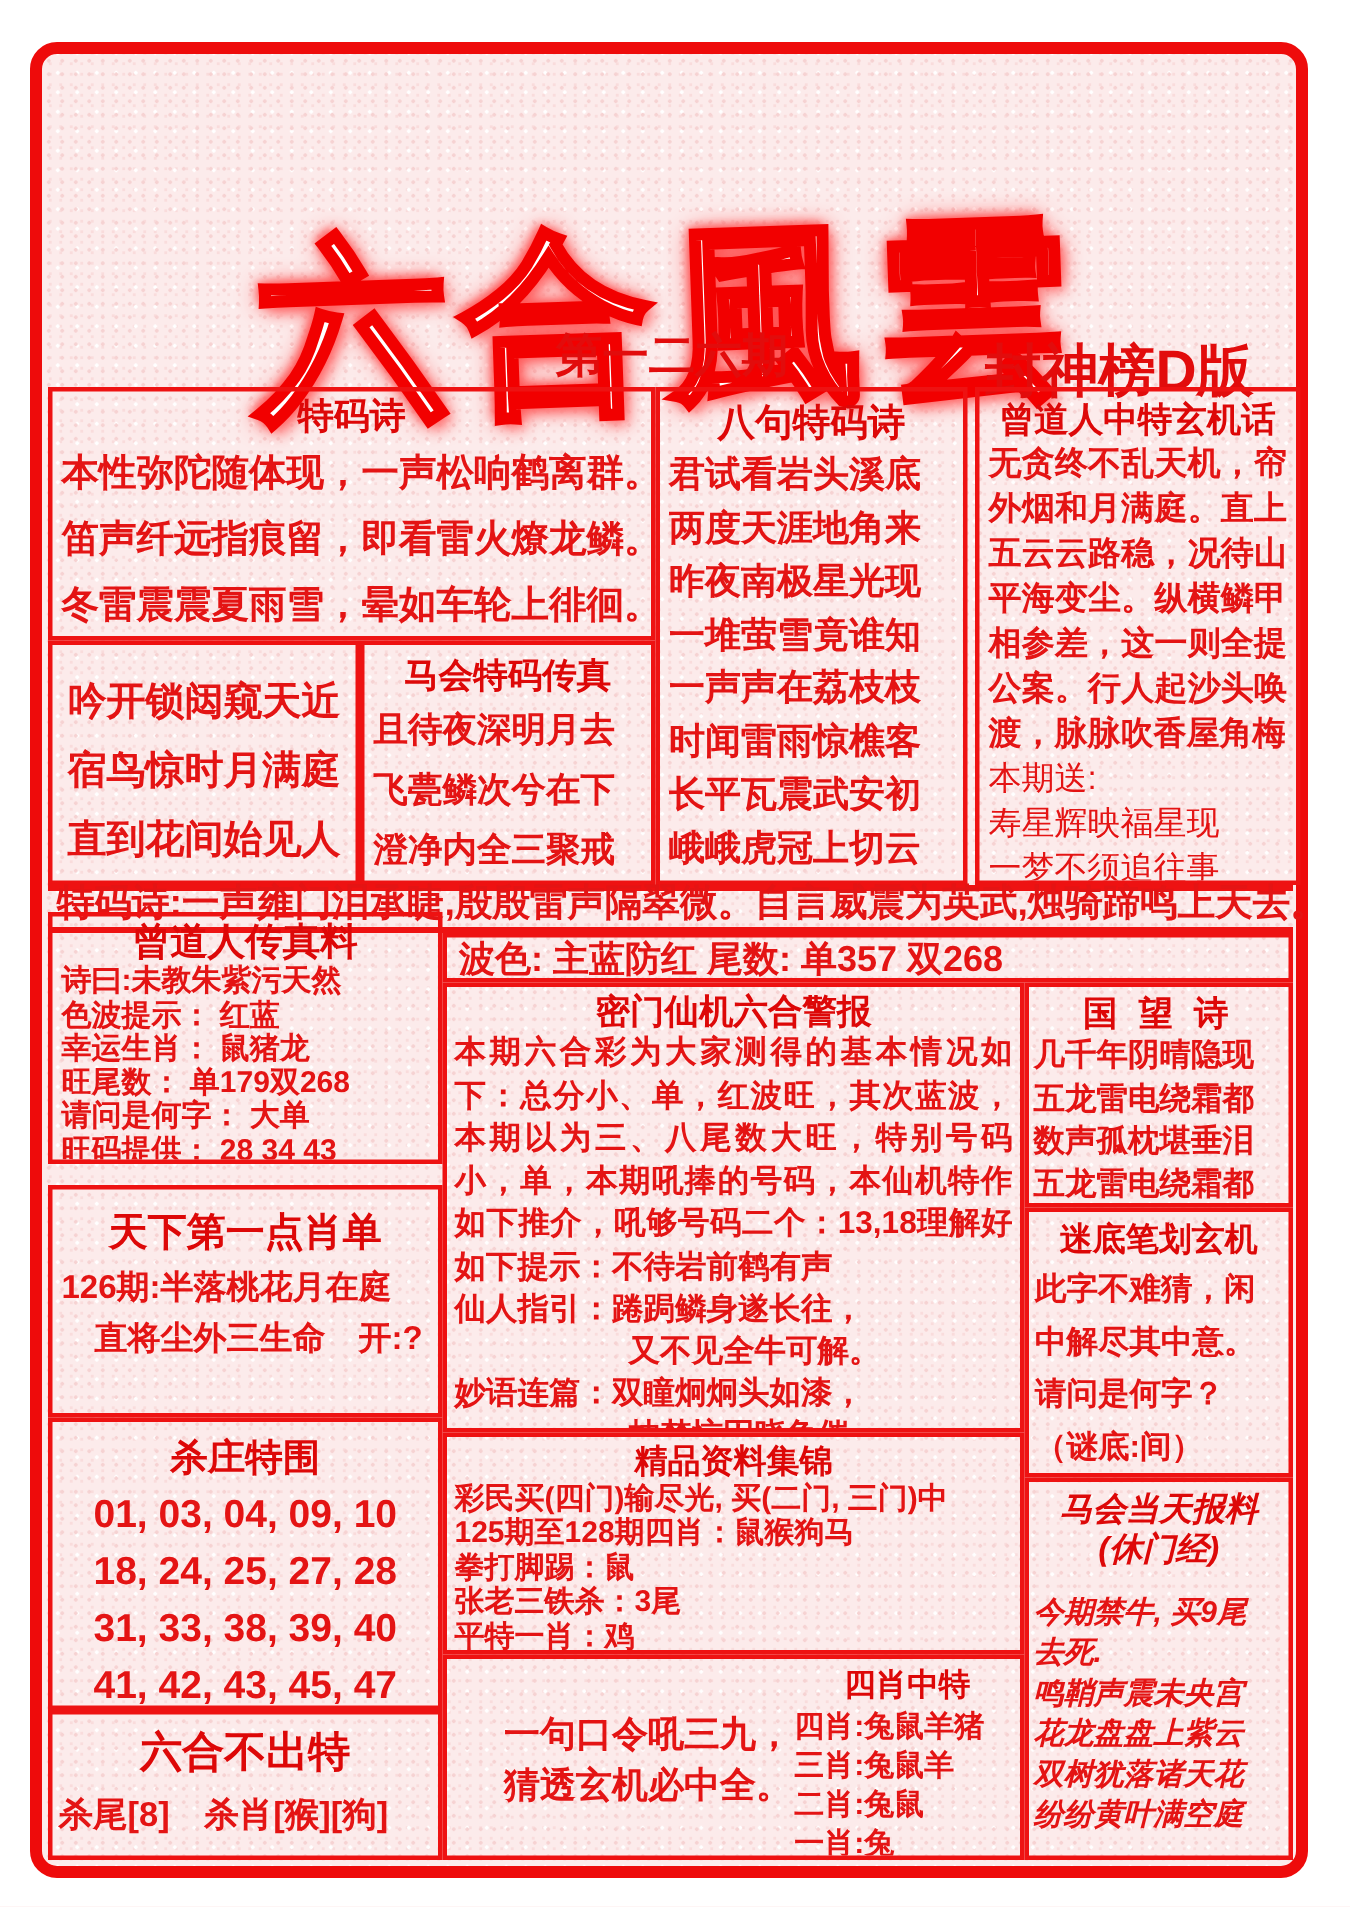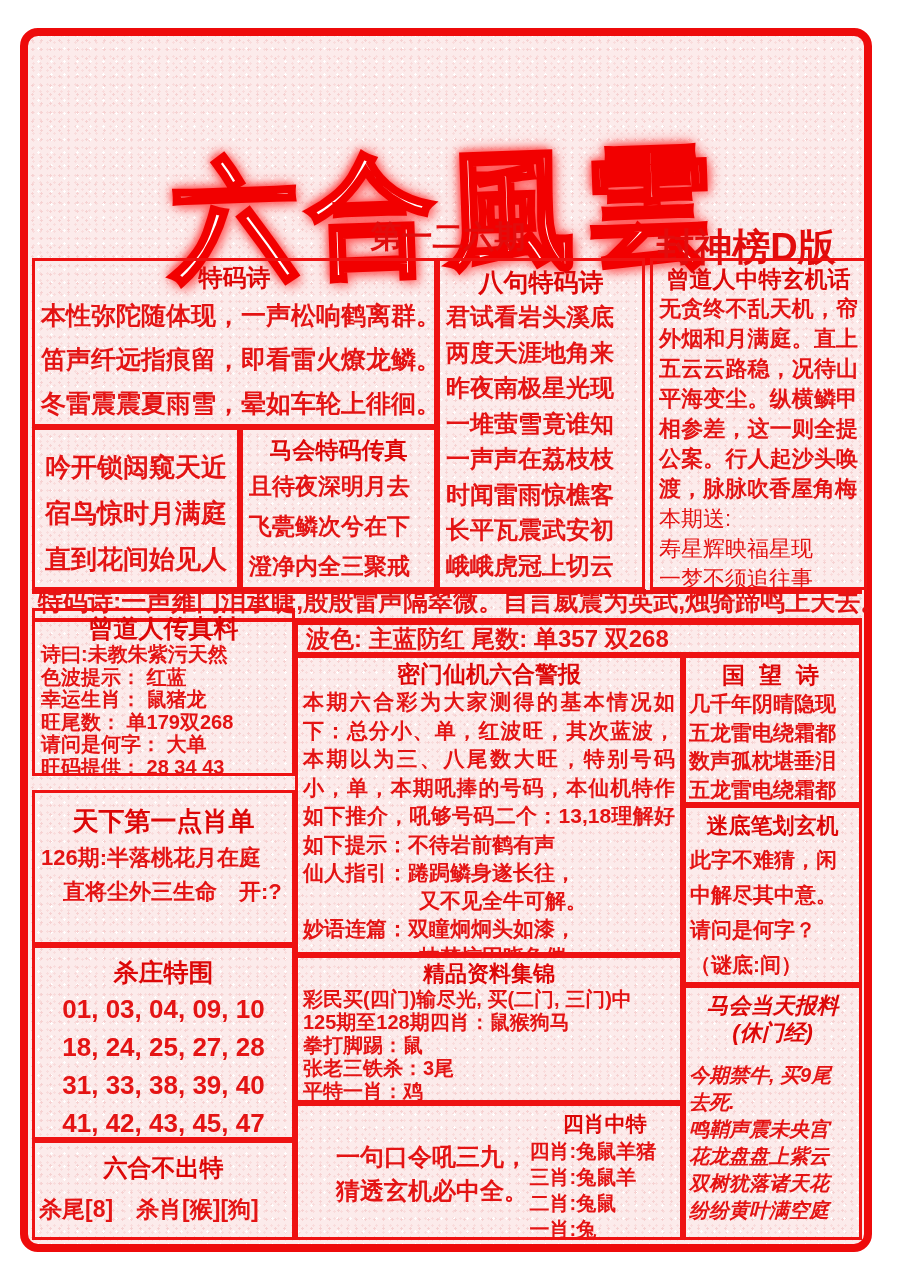--- a/index.html
+++ b/index.html
@@ -57,21 +57,21 @@
   #box-liao .bt{font-size:25px;line-height:30px;}
   #box-liao .ln{font-size:20px;font-weight:bold;line-height:22.5px;white-space:nowrap;}
   #box-dianxiao{left:4px;top:754px;width:263px;height:155px;padding:8px 6px;}
   #box-dianxiao .bt{font-size:26px;line-height:40px;}
   #box-dianxiao .ln{font-size:22px;font-weight:bold;line-height:34px;white-space:nowrap;}
   #box-dianxiao .ln2{padding-left:22px;}
   #box-shazhuang{left:4px;top:909px;width:263px;height:195px;padding:6px 6px;}
   #box-shazhuang .bt{font-size:25px;line-height:36px;}
   #box-shazhuang .ln{font-size:26px;font-weight:bold;line-height:38px;text-align:center;white-space:nowrap;}
   #box-buchute{left:4px;top:1104px;width:263px;height:100px;padding:6px 4px;}
-  #box-buchute .bt{font-size:24px;line-height:38px;}
+  #box-buchute .bt{font-size:28px;line-height:38px;}
   #box-buchute .ln{font-size:23px;font-weight:bold;line-height:44px;white-space:nowrap;}
   #strip-bose{left:267px;top:586px;width:567px;height:33px;border:3px solid #ee1212;display:flex;align-items:center;padding-left:8px;}
   #strip-bose .ln{font-size:24px;font-weight:bold;color:#e41414;white-space:nowrap;}
   #box-mimen{left:267px;top:619px;width:388px;height:300px;padding:2px 5px;}
   #box-mimen .bt{font-size:23px;line-height:28px;}
   #box-mimen .para{font-size:21px;font-weight:bold;line-height:28.5px;text-align:justify;}
   #box-mimen .lbl{font-size:21px;font-weight:bold;line-height:28px;}
   #box-mimen .ind{padding-left:116px;}
   #box-jingpin{left:267px;top:919px;width:388px;height:148px;padding:2px 5px;}
   #box-jingpin .bt{font-size:22px;line-height:28px;}

